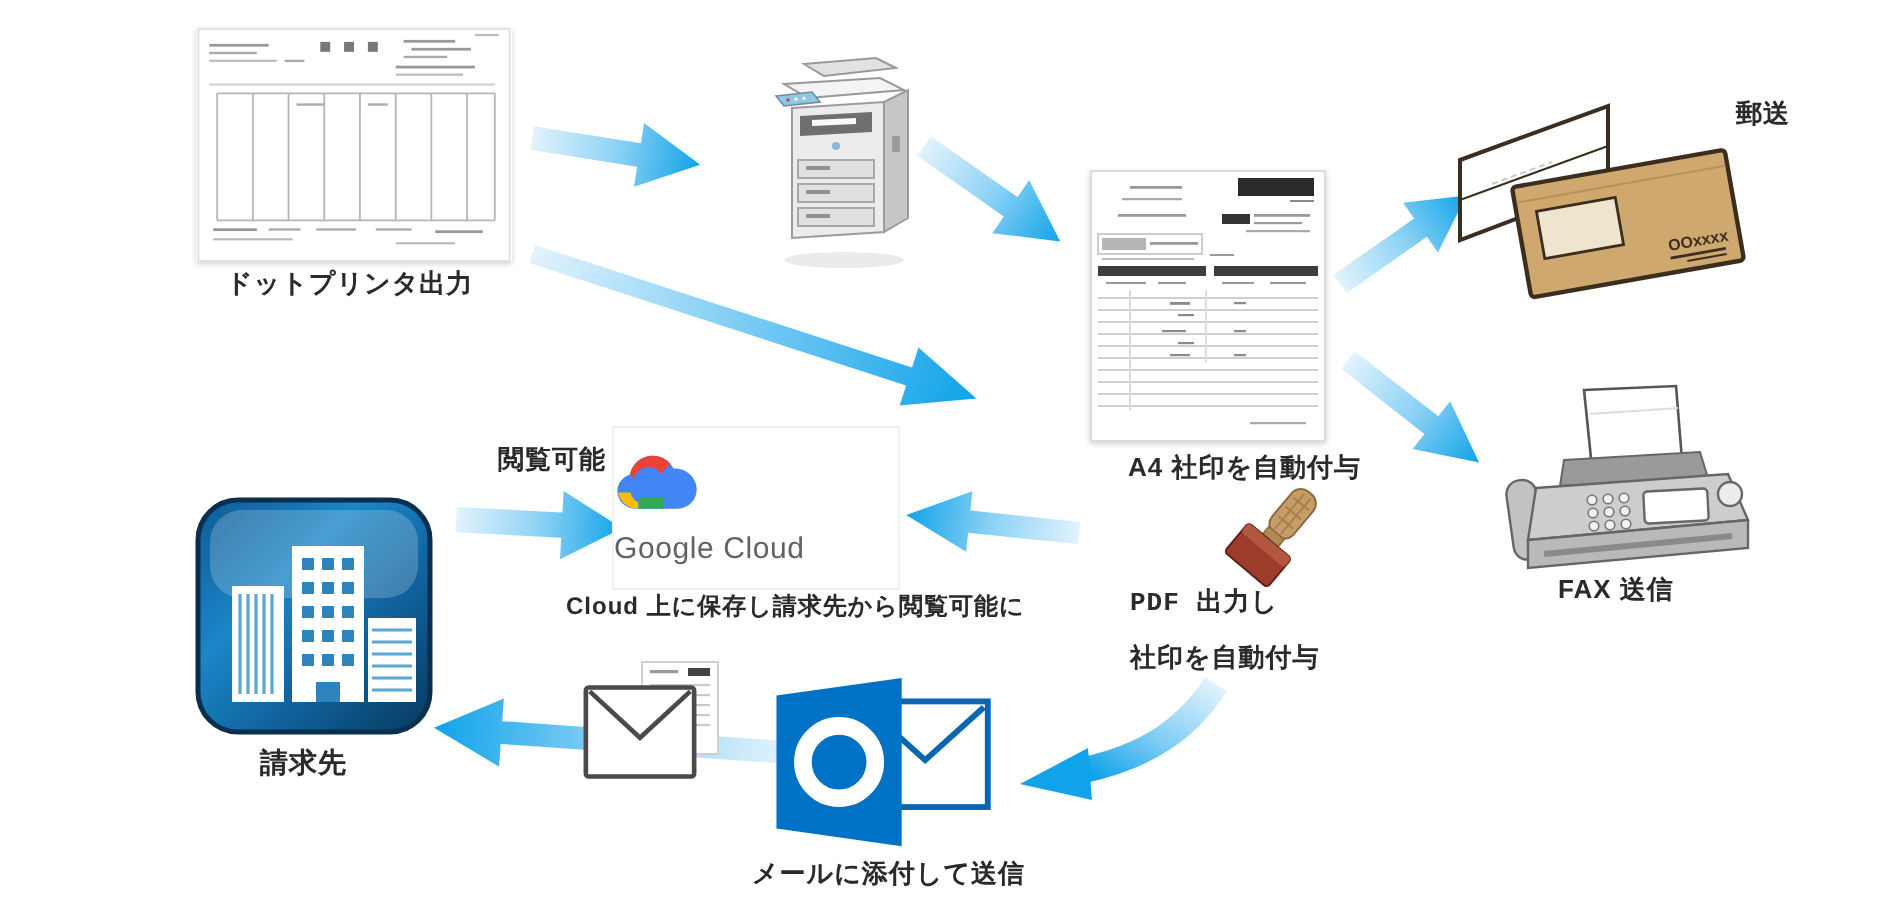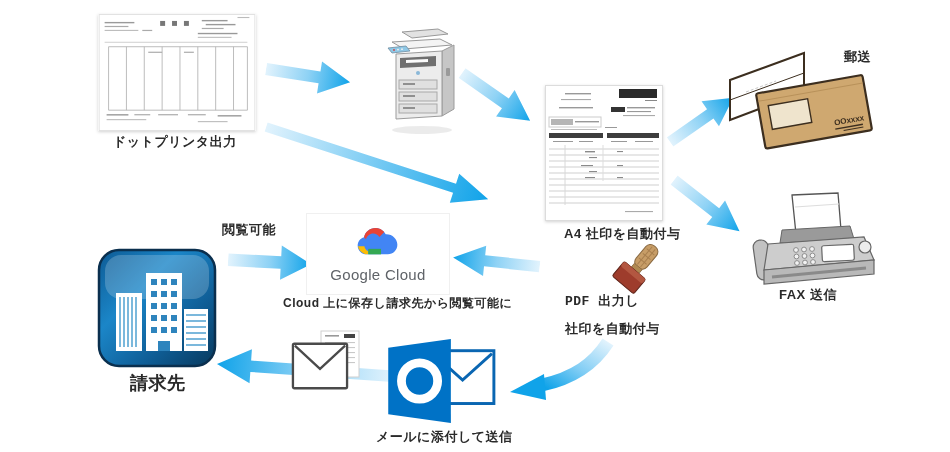--- a/index.html
+++ b/index.html
@@ -12,21 +12,21 @@
     position:absolute;font-size:13px;font-weight:bold;color:#2a2a2a;
     letter-spacing:.5px;white-space:nowrap;line-height:1;
   }
   .caption{font-size:12px;}
   .arrow{position:absolute;}
   .arrow svg{display:block;width:100%;height:100%;}
   .icon svg{display:block;width:100%;height:100%;}
   .doc{box-shadow:0 1px 3px rgba(0,0,0,.18);}
   .gcard{
     position:absolute;background:#fff;border:1px solid #f0f0f0;
-    display:flex;flex-direction:column;align-items:center;justify-content:center;
+    display:flex;flex-direction:column;align-items:flex-start;justify-content:center;
   }
   .gword{font-size:15px;color:#5f6368;margin-top:6px;letter-spacing:.3px;font-weight:normal;}
 </style>
 </head>
 <body>
 
 <div id="stage">
 
   <div class="arrow" style="left:266px;top:52px;width:86px;height:34px;transform:rotate(9deg);transform-origin:left center;">
     <svg viewBox="0 0 100 40" preserveAspectRatio="none">
@@ -271,21 +271,21 @@
       <g transform="rotate(-10 95 70)">
         <rect x="42" y="42" width="108" height="56" rx="2" fill="#cfa870" stroke="#3c2e1f" stroke-width="2.2"></rect>
         <line x1="43" y1="50" x2="149" y2="50" stroke="#b8915a" stroke-width="1"></line>
         <rect x="52" y="56" width="40" height="24" fill="#efe4cd" stroke="#3c2e1f" stroke-width="1.4"></rect>
         <text x="114" y="87" font-size="8" font-weight="bold" fill="#3c2e1f">OOxxxx</text>
         <rect x="114" y="90" width="28" height="1.4" fill="#3c2e1f"></rect>
           <rect x="122" y="93" width="20" height="1" fill="#3c2e1f"></rect>
       </g>
     </svg>
   </div>
-  <div class="label" style="left:844px;top:50px;">郵送</div>
+  <div class="label" style="left:868px;top:50px;">郵送</div>
 
   <div class="abs icon" style="left:752px;top:192px;width:135px;height:100px;">
     <svg viewBox="0 0 135 100">
       <polygon points="40,3 86,1 89,38 44,42" fill="#fff" stroke="#555" stroke-width="1.3"></polygon>
       <line x1="43" y1="15" x2="87" y2="12" stroke="#ddd" stroke-width="1"></line>
       <polygon points="30,38 98,34 102,47 28,51" fill="#9a9a9a" stroke="#666" stroke-width="1"></polygon>
       <g transform="rotate(-8 10 68)">
           <rect x="3" y="48" width="15" height="40" rx="7" fill="#c2c2c2" stroke="#666" stroke-width="1.2"></rect>
         </g>
       <polygon points="16,52 112,45 122,68 12,78" fill="#cdcdcd" stroke="#666" stroke-width="1.2"></polygon>
@@ -335,21 +335,21 @@
         <path d="M11,30 C5.6,30 1.5,25.8 1.5,20.8 C1.5,16.6 4.3,13 8.2,11.9 C9.3,6.2 14.3,2 20.2,2 C25,2 29.2,4.7 31.2,8.7 C38,8.3 43.5,13.6 43.5,19.9 C43.5,25.5 39,30 33.5,30 Z" fill="#4285f4"></path>
         <path d="M8.2,11.9 C9.3,6.2 14.3,2 20.2,2 C24,2 27.4,3.7 29.6,6.4 L24.4,11.6 C23.1,9.4 20.7,8 18,8 C14.3,8 11.2,10.6 10.3,14.1 Z" fill="#ea4335"></path>
         <path d="M10,29.8 C6,29 2.6,25.6 1.8,21.5 L8.6,21.5 C9,24 10.6,25.9 12.7,26.7 L12.7,29.8 Z" fill="#fbbc04"></path>
         <rect x="12.7" y="24.2" width="13.5" height="5.8" fill="#34a853"></rect>
       </svg>
     </span>
     <span class="gword">Google Cloud</span>
   </div>
   <div class="label caption" style="left:283px;top:297px;">Cloud 上に保存し請求先から閲覧可能に</div>
 
-  <div class="label" style="left:222px;top:223px;">閲覧可能</div>
+  <div class="label" style="left:249px;top:223px;">閲覧可能</div>
 
   <div class="abs icon" style="left:96px;top:247px;width:122px;height:122px;">
     <svg viewBox="0 0 122 122">
       <defs>
         <linearGradient id="bgrad" x1="0" y1="0" x2="1" y2="1">
           <stop offset="0" stop-color="#0d5a94"></stop>
             <stop offset=".35" stop-color="#1b86c8"></stop>
           <stop offset=".68" stop-color="#0f5e97"></stop>
             <stop offset="1" stop-color="#083a5e"></stop>
         </linearGradient>
@@ -387,21 +387,21 @@
       <g stroke="#5aa7d4" stroke-width="1.6">
         <line x1="90" y1="68" x2="110" y2="68"></line>
           <line x1="90" y1="74" x2="110" y2="74"></line>
           <line x1="90" y1="80" x2="110" y2="80"></line>
         <line x1="90" y1="86" x2="110" y2="86"></line>
           <line x1="90" y1="92" x2="110" y2="92"></line>
           <line x1="90" y1="98" x2="110" y2="98"></line>
       </g>
     </svg>
   </div>
-  <div class="label" style="left:130px;top:374px;font-size:18px;">請求先</div>
+  <div class="label" style="left:130px;top:374px;font-size:14px;">請求先</div>
 
   <div class="abs icon" style="left:320px;top:330px;width:40px;height:48px;">
     <svg viewBox="0 0 40 48">
       <rect x="1" y="1" width="38" height="46" fill="#fff" stroke="#cfcfcf" stroke-width="1"></rect>
       <rect x="5" y="5" width="14" height="1.6" fill="#999"></rect>
         <rect x="24" y="4" width="11" height="4" fill="#444"></rect>
       <g fill="#c9c9c9">
         <rect x="5" y="12" width="30" height="1.1"></rect>
           <rect x="5" y="17" width="30" height="1.1"></rect>
           <rect x="5" y="22" width="30" height="1.1"></rect>

